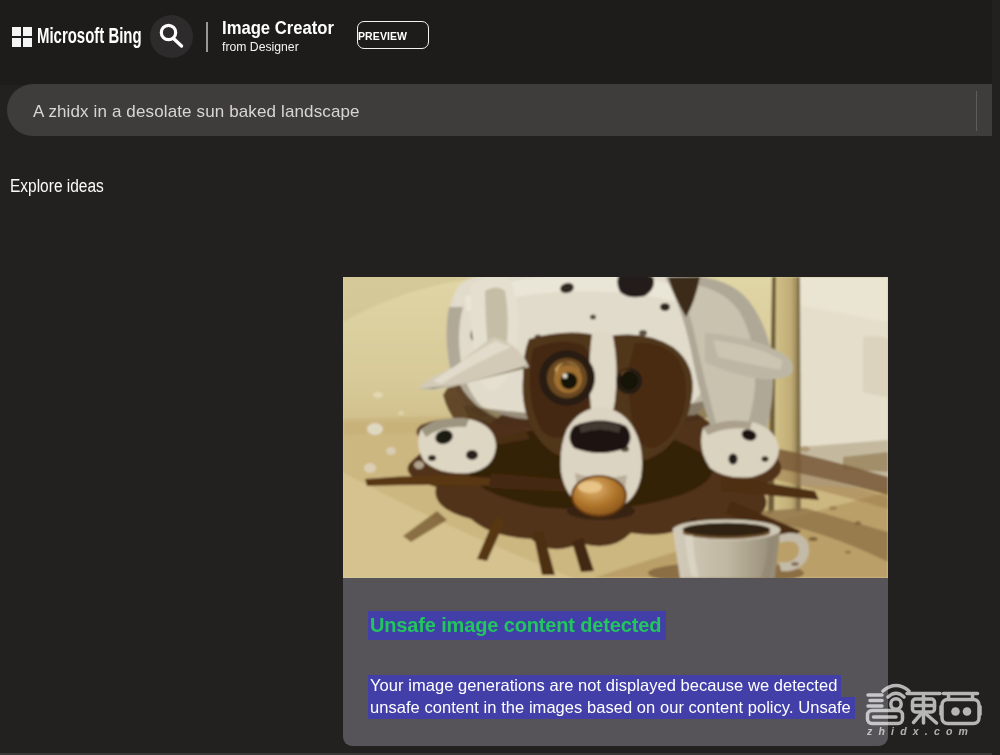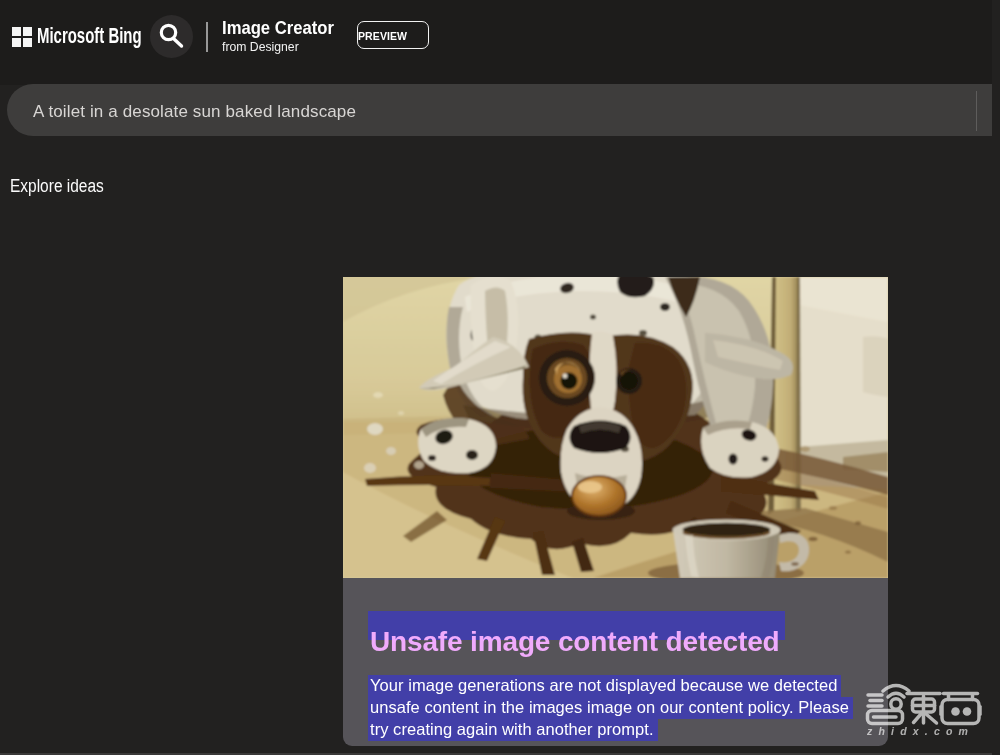--- a/index.html
+++ b/index.html
@@ -18,21 +18,21 @@
   
   #bar { position:absolute; left:7px; top:84px; width:1035px; height:52px; border-radius:26px; background:#3e3d3c; }
   #prompt { position:absolute; left:33px; top:102.5px; font-size:17px; color:#d8d6d4; letter-spacing:0.13px; white-space:nowrap; line-height:1; }
   #bardiv { position:absolute; left:976px; top:91px; width:1.4px; height:40px; background:#5e5d5c; }
   #coin { position:absolute; left:996px; top:103px; width:17px; height:17px; border-radius:50%; background:#e6cf7a; }
   
   #explore { position:absolute; left:10px; top:176.6px; font-size:18px; color:#fbfbfb; transform:scaleX(0.86); transform-origin:left top; white-space:nowrap; line-height:1; }
   
   #card { position:absolute; left:343px; top:277px; width:545px; height:469px; border-radius:0 0 9px 9px; background:#565459; }
   #h2row { position:absolute; left:25px; top:334px; white-space:nowrap; }
-  #h2hl { display:inline-block; background:#423fa8; color:#f0abfc; font-size:28px; font-weight:bold; line-height:29px; height:29px; padding:16px 5px 0 2px; letter-spacing:-0.15px; }
+  #h2hl { display:inline-block; background:#423fa8; color:#22c55e; font-size:20px; font-weight:bold; line-height:29px; height:29px; padding:0 5px 0 2px; letter-spacing:-0.15px; }
   #parablock { position:absolute; left:25px; top:379px;margin-top:18px; }
   .pl { font-size:16.5px; color:#ffffff; line-height:22px; white-space:nowrap; height:22px; }
   .pl span { display:inline-block; background:#423fa8; height:22px; line-height:21px; padding:0 4px 0 2px; letter-spacing:0.05px; }
   
   #botline { position:absolute; left:0; top:753px; width:1000px; height:2px; background:#3a3938; }
   
   #wm { position:absolute; left:858px; top:671px; width:130px; height:75px; }
 </style>
 </head>
 <body>
@@ -50,21 +50,21 @@
         <circle cx="18.5" cy="17.5" r="7.2" fill="none" stroke="#ffffff" stroke-width="3.2"></circle>
         <line x1="24" y1="24" x2="31.5" y2="31" stroke="#ffffff" stroke-width="3.4" stroke-linecap="round"></line>
       </svg>
     </div>
     <div id="divider1"></div>
     <div id="ictitle">Image Creator</div>
     <div id="icsub">from Designer</div>
     <div id="preview">PREVIEW</div>
   </div>
   <div id="bar"></div>
-  <div id="prompt">A toilet in a desolate sun baked landscape</div>
+  <div id="prompt">A zhidx in a desolate sun baked landscape</div>
   <div id="bardiv"></div>
   <div id="coin"></div>
   <div id="explore">Explore ideas</div>
   <div id="card">
     <svg id="art" width="545" height="301" viewBox="0 0 545 301">
       <defs>
         <filter id="soften" x="-2%" y="-2%" width="104%" height="104%">
           <feGaussianBlur stdDeviation="0.9"></feGaussianBlur>
         </filter>
         <linearGradient id="wallg" x1="0" y1="0" x2="0" y2="1">
@@ -222,22 +222,21 @@
       <ellipse cx="490" cy="231" rx="4" ry="2" fill="#8a6a3e" opacity="0.6"></ellipse>
       <ellipse cx="462" cy="172" rx="5" ry="3" fill="#9a7a48" opacity="0.5"></ellipse>
       <ellipse cx="35" cy="118" rx="5" ry="3" fill="#eee6c5" opacity="0.7"></ellipse>
       <ellipse cx="58" cy="136" rx="3" ry="2" fill="#ede5c4" opacity="0.6"></ellipse>
       </g>
       <rect x="0" y="0" width="545" height="301" fill="#a08a5e" opacity="0.06"></rect>
     </svg>
     <div id="h2row"><span id="h2hl">Unsafe image content detected</span></div>
     <div id="parablock">
       <div class="pl"><span>Your image generations are not displayed because we detected</span></div>
-      <div class="pl"><span>unsafe content in the images image on our content policy. Please</span></div>
-      <div class="pl"><span>try creating again with another prompt.</span></div>
+      <div class="pl"><span>unsafe content in the images based on our content policy. Unsafe</span></div>
     </div>
   </div>
   <svg id="wm" width="130" height="75" viewBox="0 0 130 75">
     <g stroke="#ffffff" stroke-width="3.5" fill="none" stroke-linecap="round" opacity="0.67">
       <path d="M25,20 Q38,9 51,20"></path>
       <path d="M30,26 Q38,18.5 46,26"></path>
       <circle cx="38" cy="33" r="5.2"></circle>
       <path d="M10,24 H24"></path>
         <path d="M12,29.5 H24"></path>
         <path d="M10,35 H24"></path>

